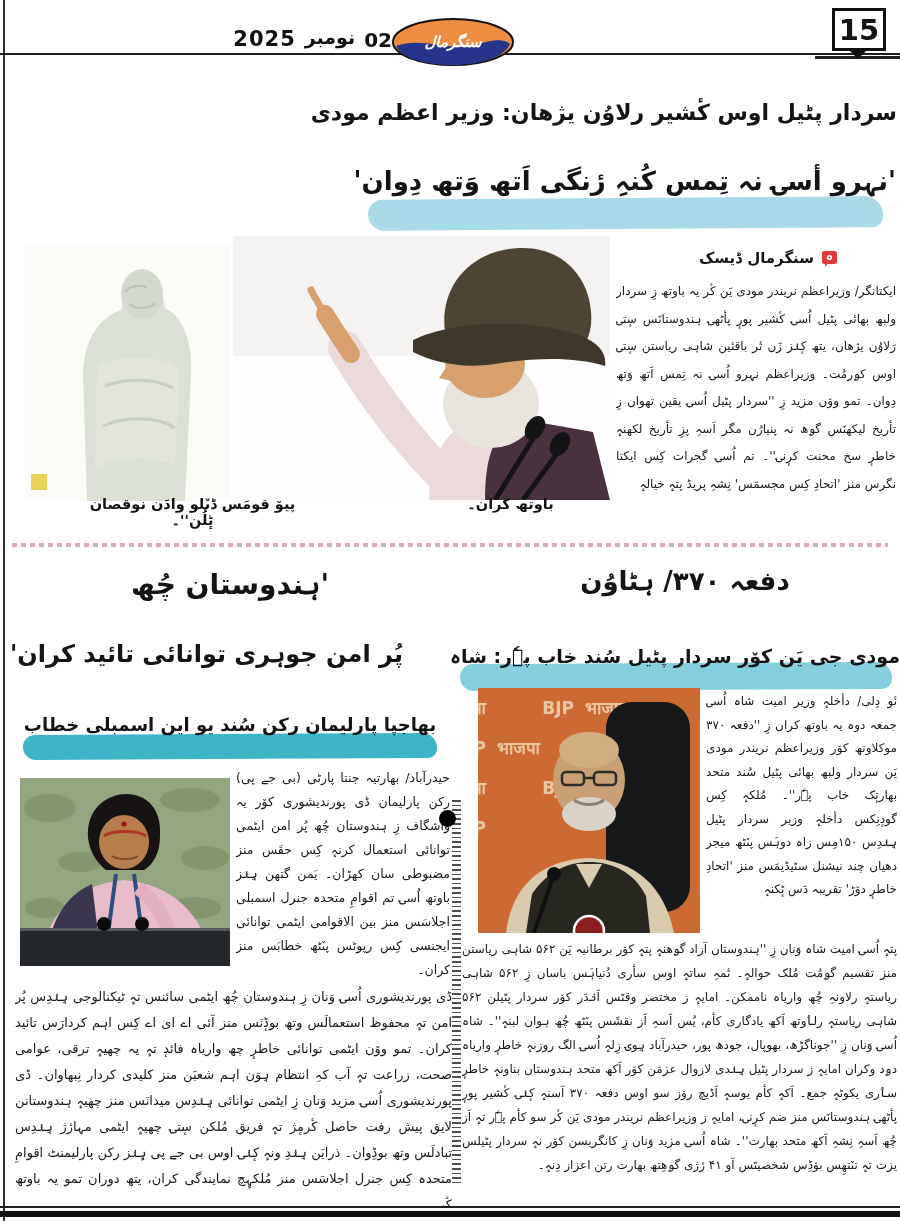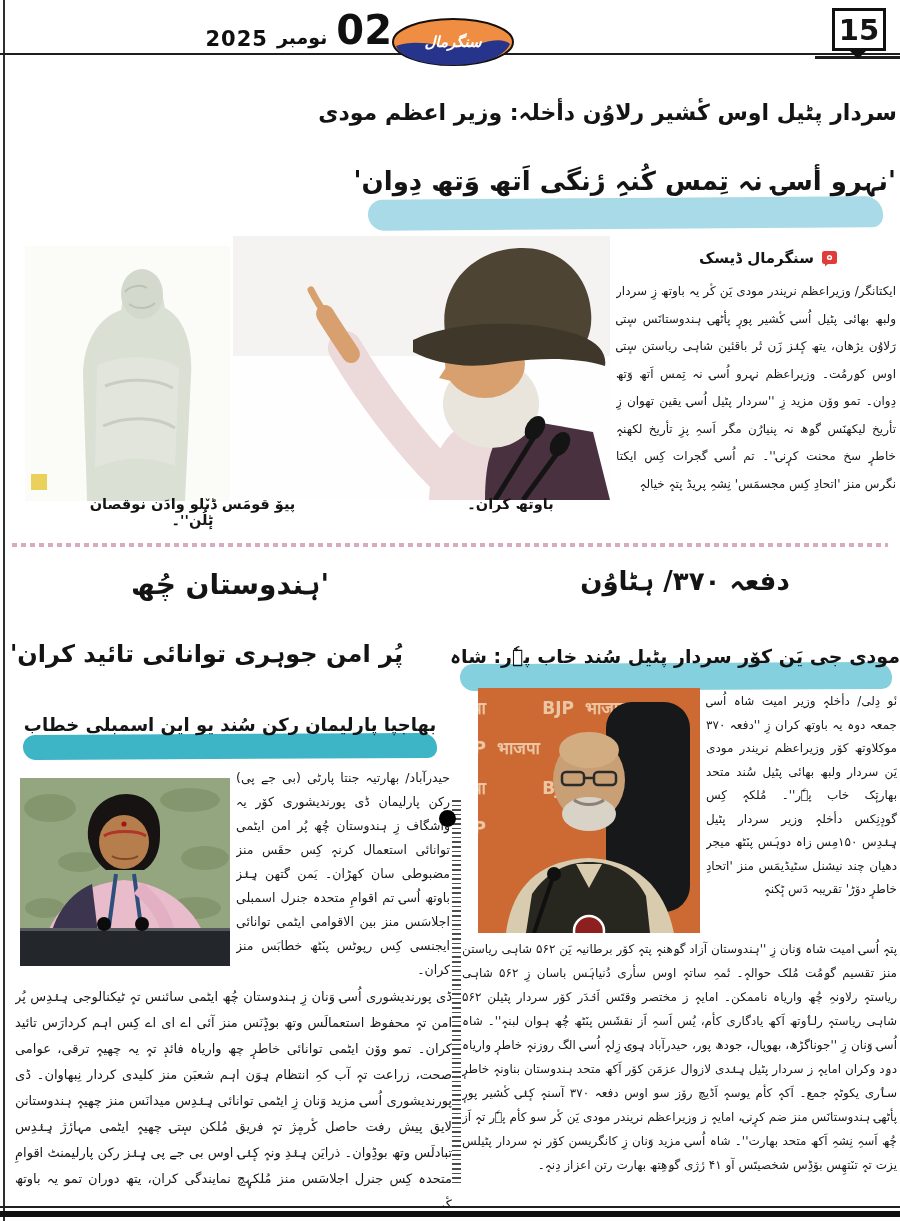--- a/index.html
+++ b/index.html
@@ -23,21 +23,21 @@
     position:absolute; left:452px; top:800px; width:9px; height:386px;
     background:repeating-linear-gradient(180deg,#4d4d4d 0 1.6px, transparent 1.6px 4.6px);
   }
   .sep-dot { position:absolute; left:439px; top:810px; width:17px; height:17px; border-radius:50%; background:#000; }
 
   
   .date-line {
     position:absolute; left:78px; top:8px; width:314px; height:42px;
     display:flex; align-items:flex-end; gap:9px; direction:rtl; color:#101010;
   }
-  .d-day   { font-size:40px; font-weight:800; line-height:1; }
+  .d-day   { font-size:20px; font-weight:800; line-height:1; }
   .d-month { font-size:19px; font-weight:800; line-height:1.25; }
   .d-year  { font-size:21px; font-weight:800; line-height:1; letter-spacing:1px; }
   .logo { position:absolute; left:391px; top:17px; width:124px; height:50px;text-align:right; }
   .page-num {
     position:absolute; left:832px; top:8px; width:54px; height:43px;
     border:3.5px solid #101010; background:#fff; display:flex; align-items:center; justify-content:center;
     font-size:29px; font-weight:800;
   }
   .chev { position:absolute; left:850px; top:51px; width:0; height:0;
     border-left:8px solid transparent; border-right:8px solid transparent; border-top:8px solid #101010; }
@@ -108,21 +108,21 @@
       <path d="M5,29 C32,19 58,36 88,27 C100,23 113,21 119,27 C114,39 93,48 61,48 C31,48 9,40 5,29 Z" fill="#27348b"></path>
       <text x="62" y="30" text-anchor="middle" font-size="15" font-weight="bold" font-style="italic" fill="#ffffff" font-family="DejaVu Sans, sans-serif">سنگرمال</text>
     </svg>
   </div>
 
   <div class="page-num">
     <span>15</span>
   </div>
   <div class="chev"></div>
 
-  <div class="h1-top">سردار پٹیل اوس کٔشیر رلاوُن دأخلہ: وزیر اعظم مودی</div>
+  <div class="h1-top">سردار پٹیل اوس کٔشیر رلاوُن یژھان: وزیر اعظم مودی</div>
   <div class="h1-wrap">
     <div class="h1-hl"></div>
     <div class="h1-main">'نہرو أسۍ نہ تِمس کُنہِ رٔنگی اَتھ وَتھ دِوان'</div>
   </div>
 
   <div class="byline">
     <svg width="17" height="17" viewBox="0 0 17 17">
       <rect x="1" y="1" width="15" height="13" rx="2.5" fill="#e23b3b"></rect>
       <path d="M4,13 L4,16.6 L8,13 Z" fill="#e23b3b"></path>
       <circle cx="8.5" cy="7.5" r="2.6" fill="#ffffff"></circle>

